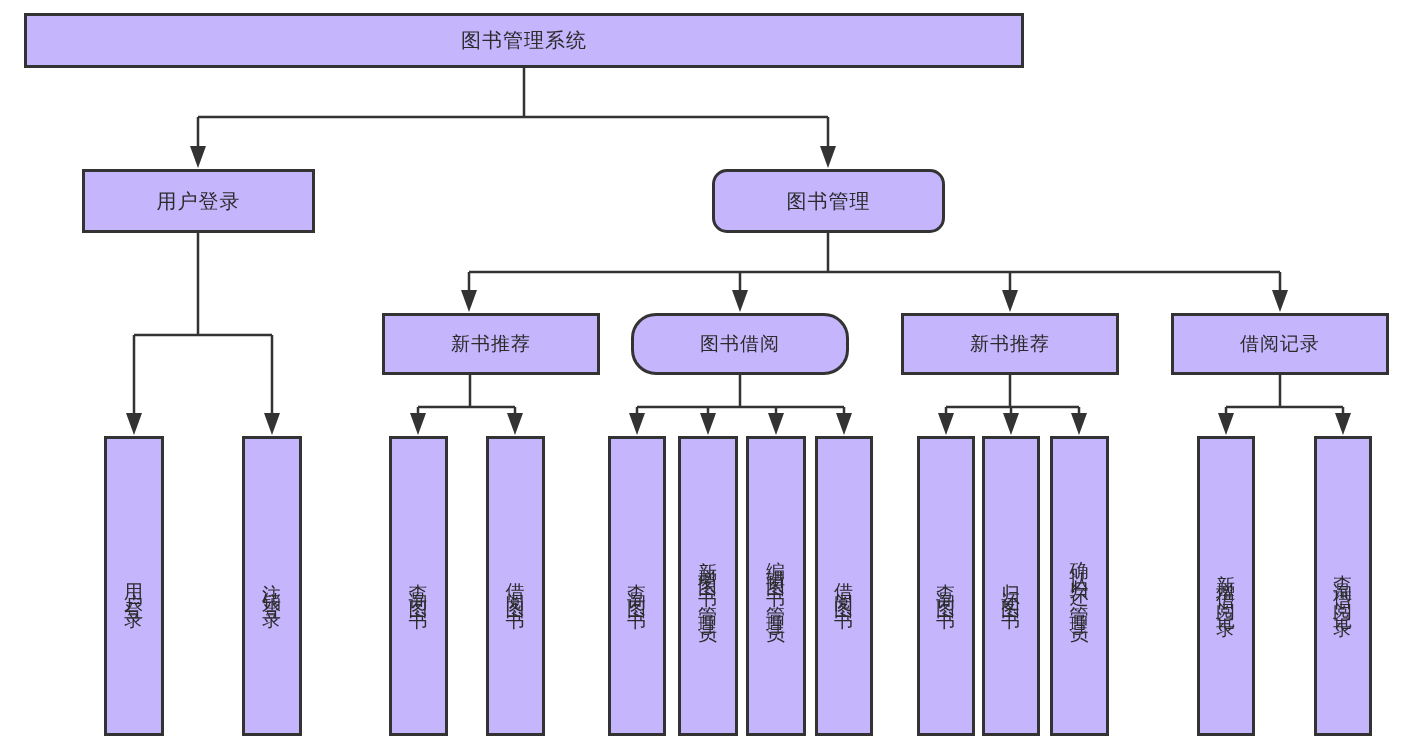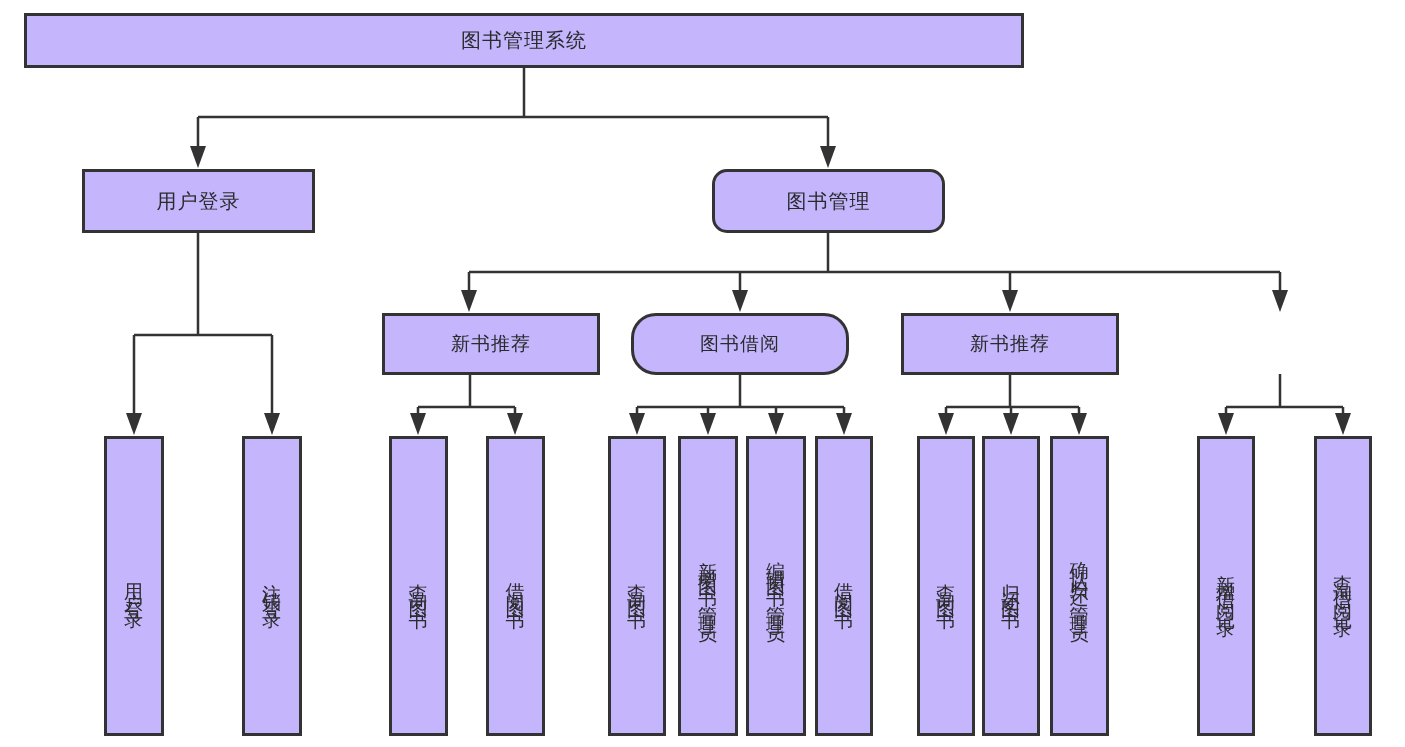--- a/index.html
+++ b/index.html
@@ -103,20 +103,23 @@
 
   <div class="box lvl3" style="left:382px;">
     <span>新书推荐</span>
   </div>
   <div class="box lvl3" style="left:631px;border-radius:25px;">
     <span>图书借阅</span>
   </div>
   <div class="box lvl3" style="left:901px;">
     <span>新书推荐</span>
   </div>
+  <div class="box lvl3" style="left:1171px;">
+    <span>借阅记录</span>
+  </div>
 
   <div class="box leaf" style="left:104px;width:60px;">
     <span class="vtext">用户登录</span>
   </div>
   <div class="box leaf" style="left:242px;width:60px;">
     <span class="vtext">注销登录</span>
   </div>
 
   <div class="box leaf" style="left:389px;width:59px;">
     <span class="vtext">查询图书</span>

